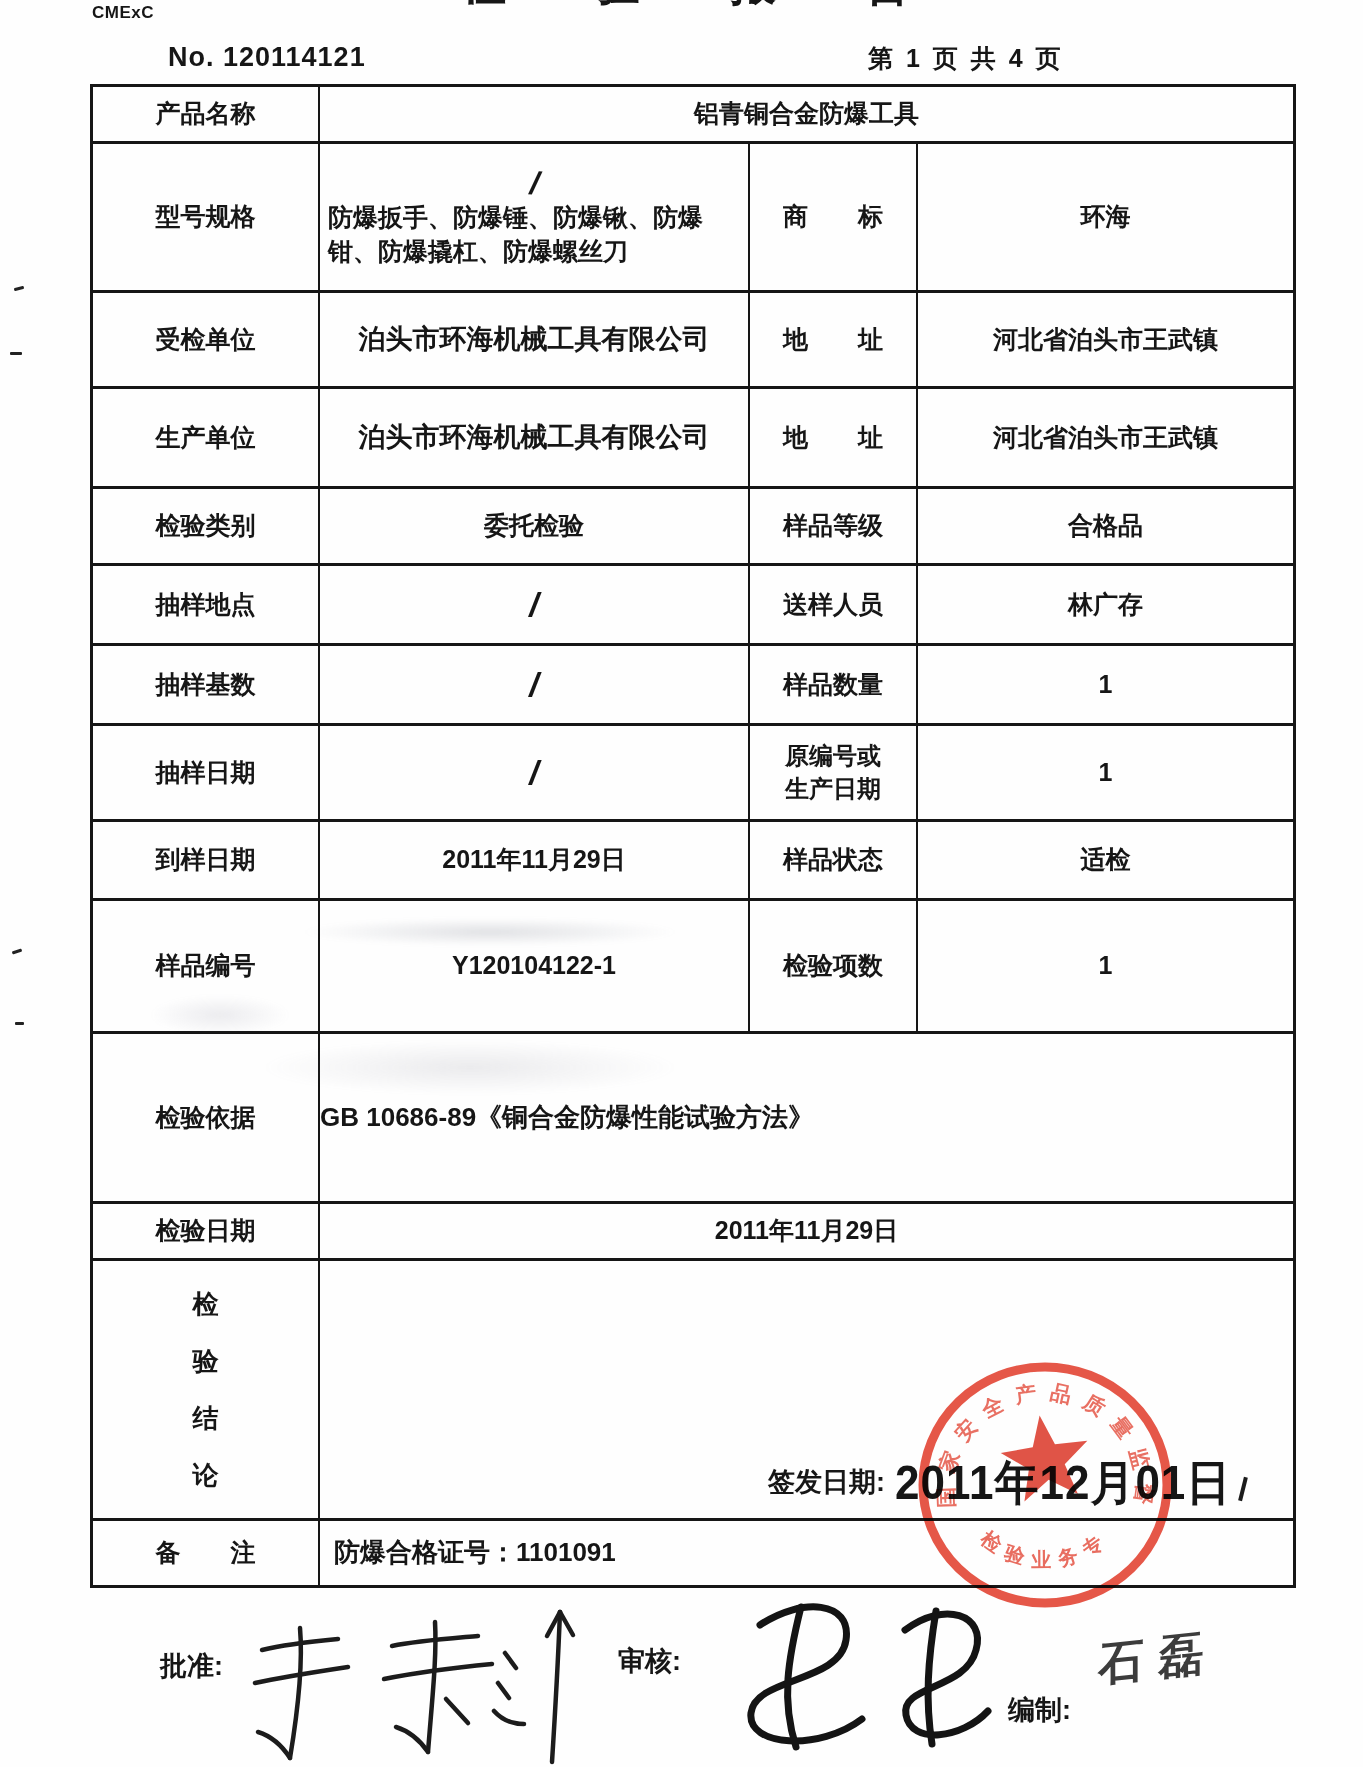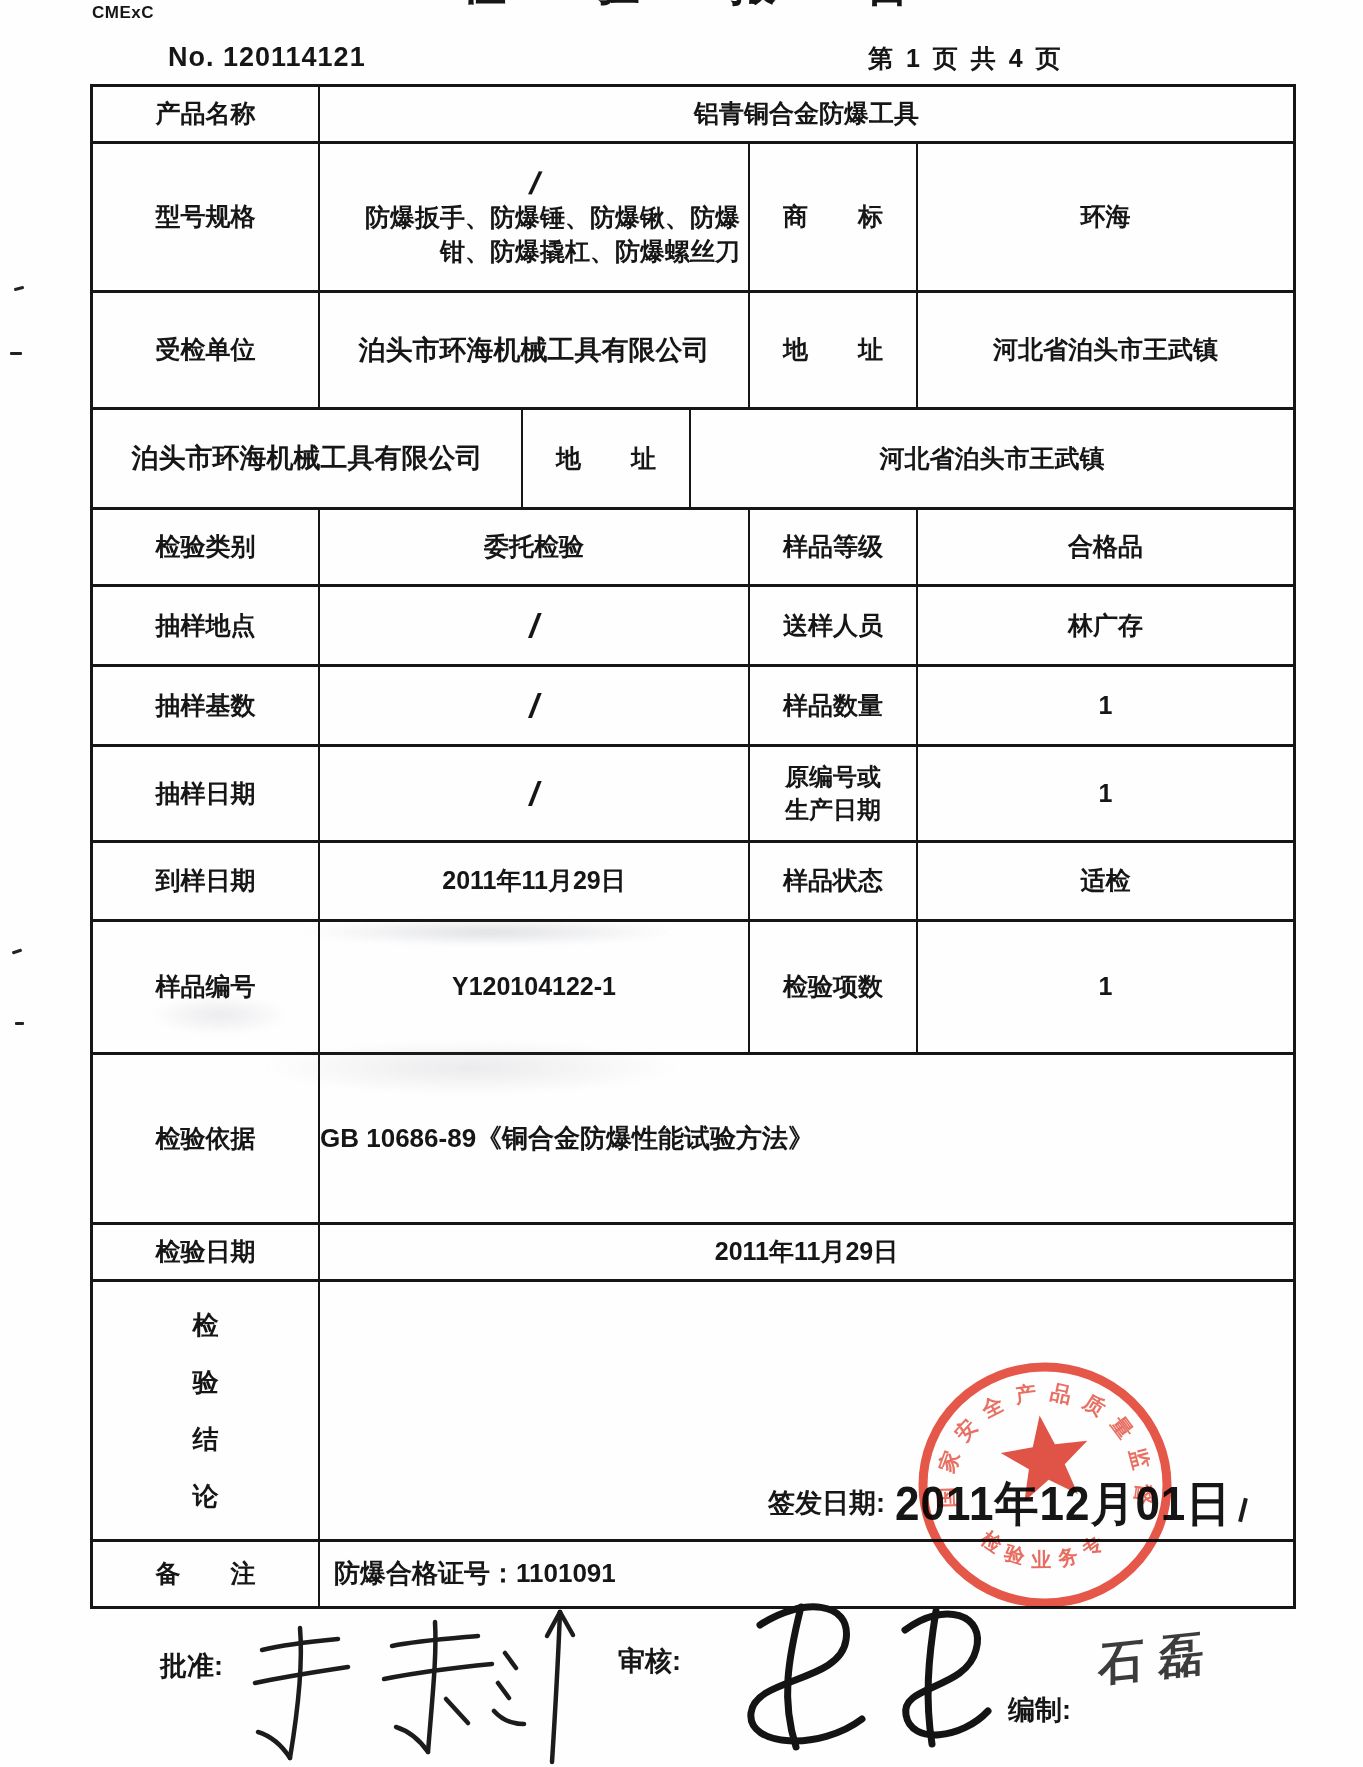--- a/index.html
+++ b/index.html
@@ -16,25 +16,25 @@
   .title-clip { left:460px; top:0; width:600px; height:13px; overflow:hidden; }
   .title-text { font-size:46px; font-weight:bold; letter-spacing:38px; white-space:nowrap; margin-top:-47px; }
   .report-no { left:168px; top:42px; font-size:27px; font-weight:bold; letter-spacing:1px; }
   .page-info { left:868px; top:42px; font-size:25px; font-weight:bold; letter-spacing:3px; }
 
   
   .report-table { left:90px; top:84px; width:1206px; border:3px solid #161616; }
   .tr { display:flex; border-bottom:3px solid #161616; }
   .tr:last-child { border-bottom:none; }
   .td { border-right:2px solid #161616; display:flex; align-items:center; justify-content:center;
-        font-weight:bold; font-size:25px; text-align:right; line-height:1.35; }
+        font-weight:bold; font-size:25px; text-align:left; line-height:1.35; }
   .c1 { width:227px; } .c2 { width:430px; } .c3 { width:168px; }
   .c4 { flex:1; border-right:none; }
   .cspan { flex:1; border-right:none; }
-  .h0{height:57px}.h1{height:149px}.h2{height:117px}.h3{height:100px}.h4{height:77px}
+  .h0{height:57px}.h1{height:149px}.h2{height:96px}.h3{height:100px}.h4{height:77px}
   .h5{height:80px}.h6{height:80px}.h7{height:96px}.h8{height:79px}.h9{height:133px}
   .h10{height:170px}.h11{height:57px}.h12{height:260px}.h13{height:64px}
 
   .col { flex-direction:column; }
   .slash { font-size:32px; font-style:italic; font-weight:bold; transform:rotate(4deg); line-height:1.1; }
   .big-slash { font-size:34px; font-style:italic; }
   .pre { white-space:pre-line; }
   .left-al { justify-content:flex-start; text-align:left; padding-left:0; }
   .vlabel { white-space:pre-line; line-height:57px; font-size:26px; }
   .concl-cell { position:relative; display:block; text-align:left; padding:28px 22px 0 14px; }
@@ -90,20 +90,21 @@
     </div>
 
     <div class="tr h2">
       <div class="td c1">受检单位</div>
       <div class="td c2" style="font-size:27px">泊头市环海机械工具有限公司</div>
       <div class="td c3">地　　址</div>
       <div class="td c4">河北省泊头市王武镇</div>
     </div>
 
     <div class="tr h3">
+      <div class="td c1">生产单位</div>
       <div class="td c2" style="font-size:27px">泊头市环海机械工具有限公司</div>
       <div class="td c3">地　　址</div>
       <div class="td c4">河北省泊头市王武镇</div>
     </div>
 
     <div class="tr h4">
       <div class="td c1">检验类别</div>
       <div class="td c2">委托检验</div>
       <div class="td c3">样品等级</div>
       <div class="td c4">合格品</div>

